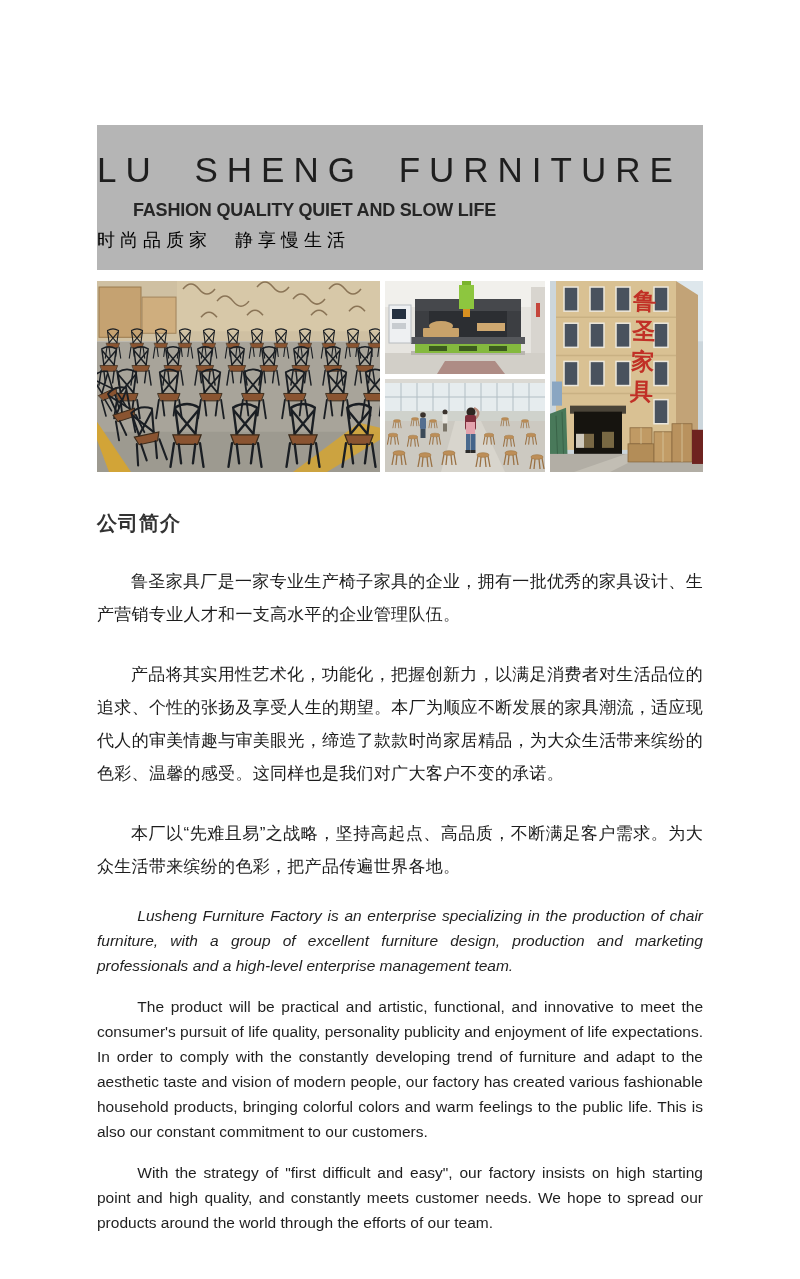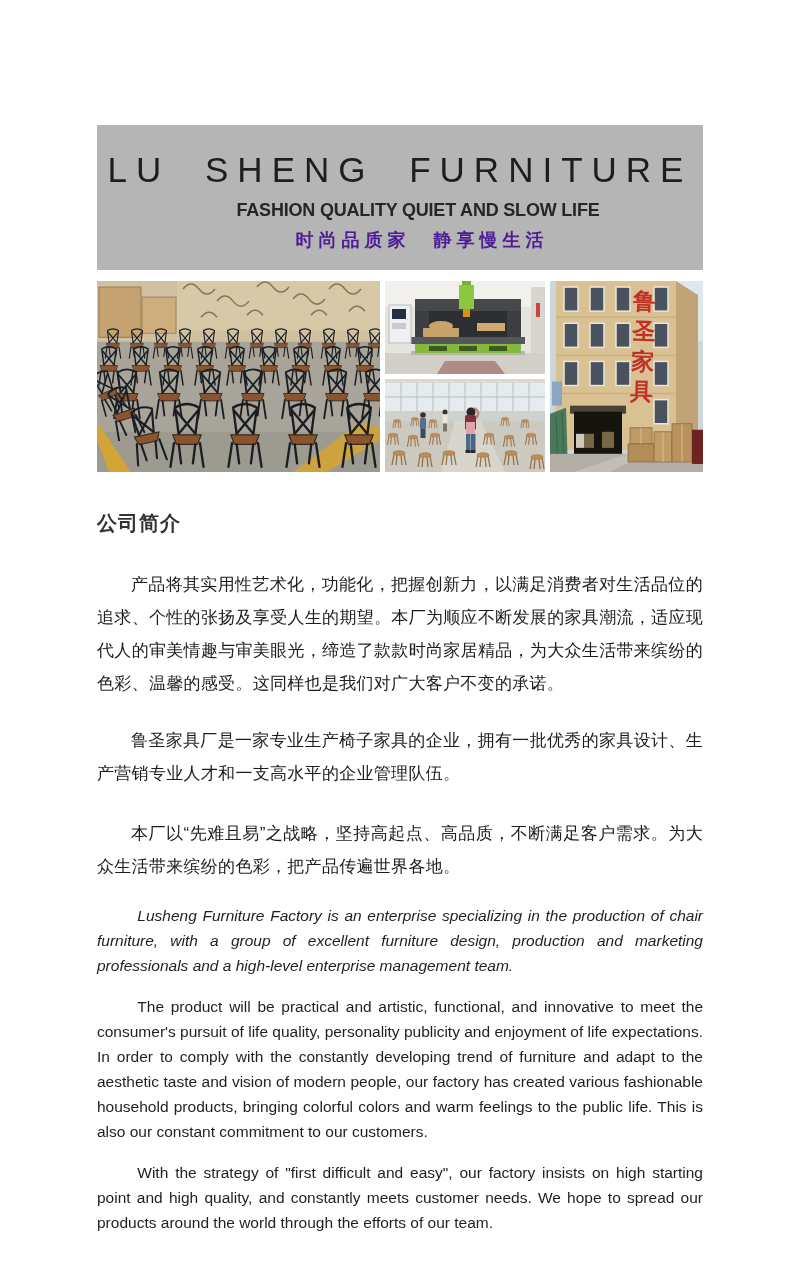--- a/index.html
+++ b/index.html
@@ -5,34 +5,34 @@
   html,body{margin:0;padding:0;}
   body{
     width:800px;height:1279px;overflow:hidden;background:#ffffff;
     font-family:"Liberation Sans","DejaVu Sans",sans-serif;
     -webkit-font-smoothing:antialiased;
   }
   .page{box-sizing:border-box;width:800px;height:1279px;padding:125px 97px 0 97px;}
 
   
   .banner{
-    background:#b5b5b5;height:145px;text-align:center;color:#1e1e1e;
+    background:#b5b5b5;height:145px;text-align:left;color:#1e1e1e;
     box-sizing:border-box;padding-top:25px;
   }
   .banner-title{
     font-size:35px;font-weight:500;letter-spacing:9px;word-spacing:16px;
     white-space:nowrap;line-height:40px;
   }
   .banner-sub-en{
     margin-top:9px;font-size:18px;font-weight:700;letter-spacing:-0.2px;
     line-height:22px;color:#262626;padding-left:36px;
   }
   .banner-sub-zh{
-    margin-top:7px;font-size:18px;font-weight:700;letter-spacing:5px;
-    line-height:24px;color:#4c1d95;padding-left:44px;
+    margin-top:7px;font-size:18px;font-weight:400;letter-spacing:5px;
+    line-height:24px;color:#000000;
   }
 
   
   .photo-row{margin-top:11px;display:flex;gap:5px;height:191px;}
   .photo-row svg{display:block;}
   .ph-left{width:283px;height:191px;}
   .mid-col{width:160px;display:flex;flex-direction:column;gap:5px;}
   .mid-col svg{width:160px;height:93px;}
   .ph-right{width:153px;height:191px;}
 
@@ -265,21 +265,21 @@
         <rect x="104" y="150" width="18" height="30" fill="#c29c66"></rect>
         <rect x="122" y="142" width="20" height="38" fill="#b9925e"></rect>
         <path d="M91,146 V162 M104,162 H104 M113,150 V180 M132,142 V180" stroke="#d8c9a0"></path>
       </g>
       <rect x="142" y="148" width="11" height="34" fill="#6e2320"></rect>
     </svg>
   </div>
 
   <h1 class="h-zh">公司简介</h1>
 
+  <p class="p-zh first">鲁圣家具厂是一家专业生产椅子家具的企业，拥有一批优秀的家具设计、生产营销专业人才和一支高水平的企业管理队伍。</p>
   <p class="p-zh">产品将其实用性艺术化，功能化，把握创新力，以满足消费者对生活品位的追求、个性的张扬及享受人生的期望。本厂为顺应不断发展的家具潮流，适应现代人的审美情趣与审美眼光，缔造了款款时尚家居精品，为大众生活带来缤纷的色彩、温馨的感受。这同样也是我们对广大客户不变的承诺。</p>
-  <p class="p-zh first">鲁圣家具厂是一家专业生产椅子家具的企业，拥有一批优秀的家具设计、生产营销专业人才和一支高水平的企业管理队伍。</p>
   <p class="p-zh">本厂以“先难且易”之战略，坚持高起点、高品质，不断满足客户需求。为大众生活带来缤纷的色彩，把产品传遍世界各地。</p>
 
   <p class="p-en first">Lusheng Furniture Factory is an enterprise specializing in the production of chair furniture, with a group of excellent furniture design, production and marketing professionals and a high-level enterprise management team.</p>
   <p class="p-en">The product will be practical and artistic, functional, and innovative to meet the consumer's pursuit of life quality, personality publicity and enjoyment of life expectations. In order to comply with the constantly developing trend of furniture and adapt to the aesthetic taste and vision of modern people, our factory has created various fashionable household products, bringing colorful colors and warm feelings to the public life. This is also our constant commitment to our customers.</p>
   <p class="p-en">With the strategy of "first difficult and easy", our factory insists on high starting point and high quality, and constantly meets customer needs. We hope to spread our products around the world through the efforts of our team.</p>
 
 </div>
 
 </body></html>

